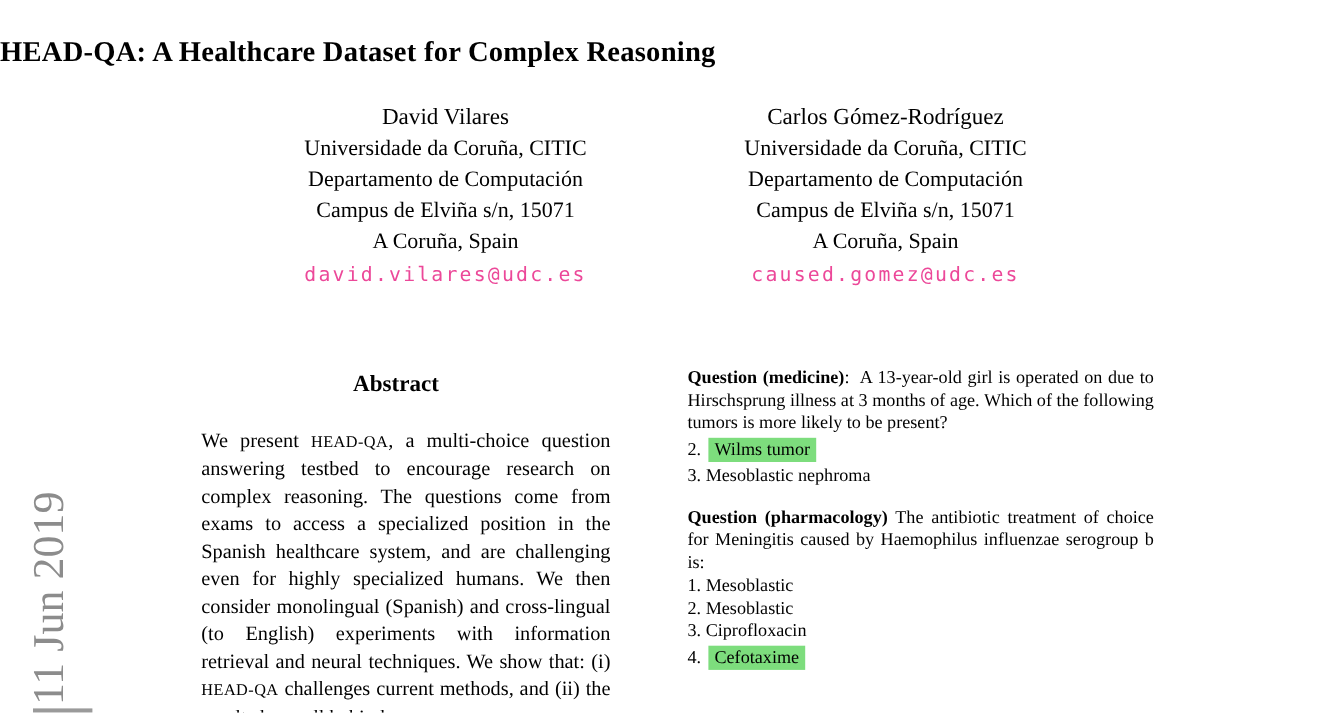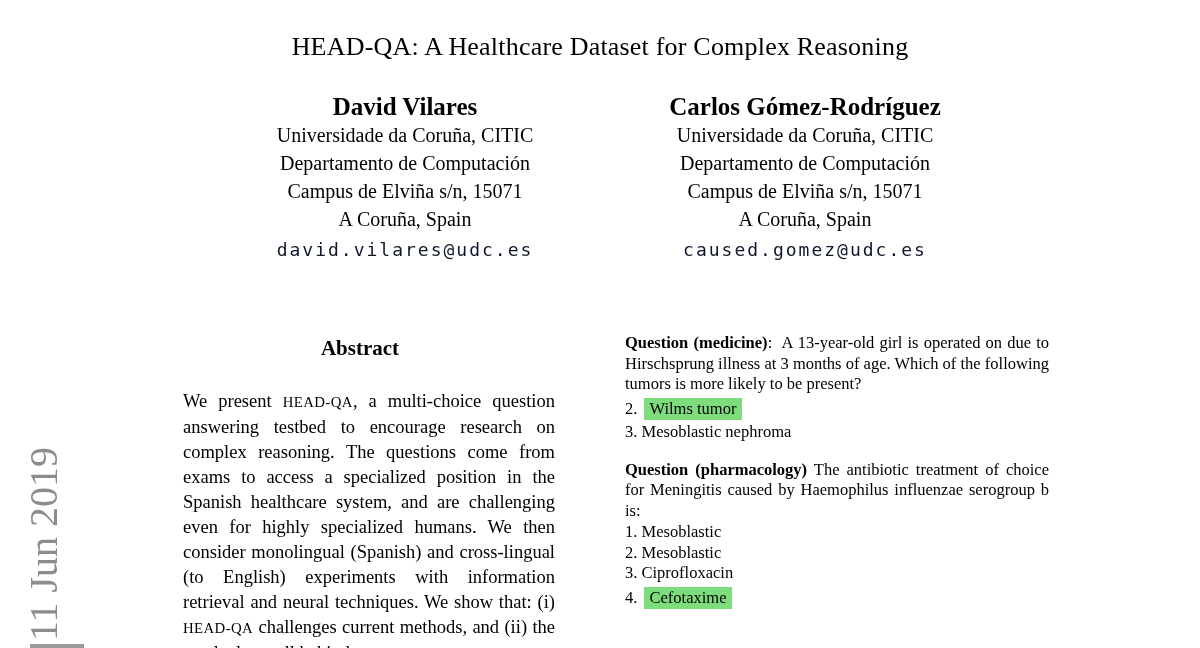--- a/index.html
+++ b/index.html
@@ -4,34 +4,34 @@
 <style>
   * { margin:0; padding:0; box-sizing:border-box; }
   html,body { background:#ffffff; }
   .page {
     position:relative; width:1200px; height:648px;
     background:#ffffff; overflow:hidden; color:#000;
     font-family:"Liberation Serif", serif;
   }
   .paper-title {
     position:absolute; top:32px; left:0; width:100%;
-    text-align:center; font-size:26px; font-weight:normal;
+    text-align:left; font-size:26px; font-weight:bold;
     letter-spacing:0.2px;
   }
   .author-block {
     position:absolute; top:92px; width:420px; text-align:center;
   }
   .author-block.a0 { left:195px; }
   .author-block.a1 { left:595px; }
-  .author-name { font-weight:bold; font-size:25px; line-height:29px; }
+  .author-name { font-weight:normal; font-size:21px; line-height:29px; }
   .author-line { font-size:20px; line-height:28px; }
   .author-email {
     font-family:"DejaVu Sans Mono", monospace;
     font-size:18px; letter-spacing:2px; line-height:30px;
-    margin-top:2px; color:#0f172a;
+    margin-top:2px; color:#ec4899;
   }
   .abstract-heading {
     position:absolute; top:336px; left:160px; width:400px;
     text-align:center; font-size:21px; font-weight:bold;
   }
   .abstract-body {
     position:absolute; top:389px; left:183px; width:372px;
     font-size:18.5px; line-height:25px; text-align:justify;
   }
   .sc { font-size:0.8em; letter-spacing:0.4px; }

